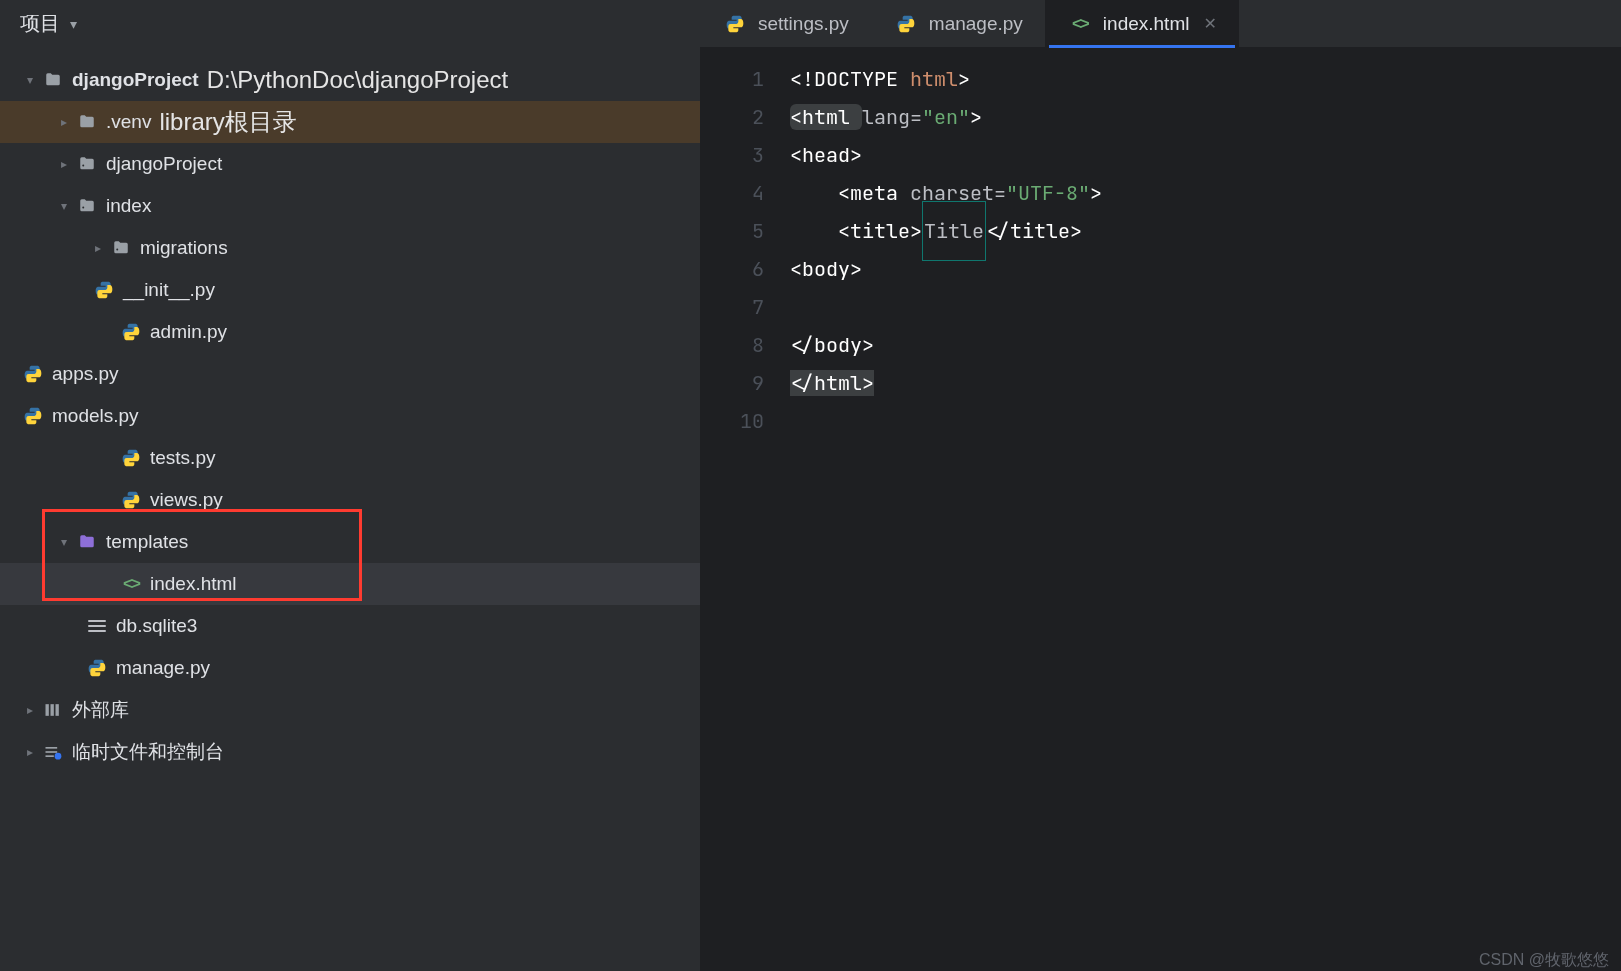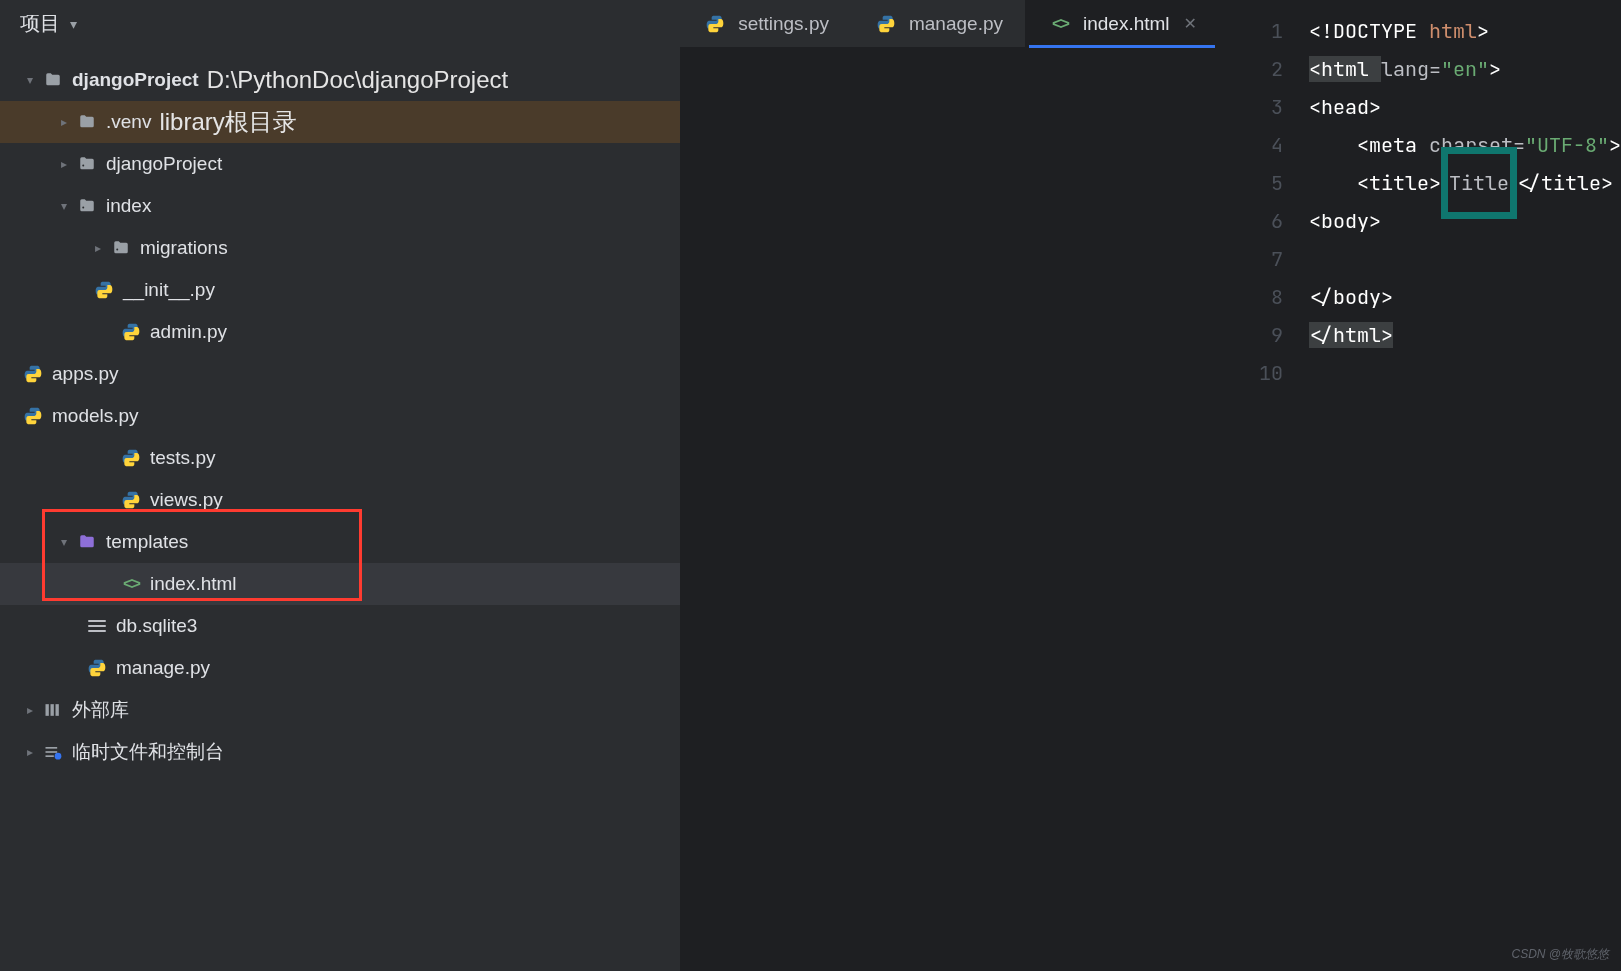--- a/index.html
+++ b/index.html
@@ -70,21 +70,21 @@
   pointer-events: none;
   left: 42px;
   top: 530px;
   width: 320px;
   height: 92px;
 }
 .editor-pane {
   flex: 1;
   background: #1e1f22;
   display: flex;
-  flex-direction: row;
+  flex-direction: column;
 }
 .tabs {
   display: flex;
   align-items: center;
   height: 48px;
   background: #2b2d30;
   border-bottom: 1px solid #1e1f22;
 }
 .tab {
   display: flex;
@@ -132,28 +132,27 @@
   padding-left: 10px;
   color: #bcbec4;
   line-height: 38px;
 }
 .code .line { height: 38px; white-space: pre; }
 .t-tag { color: #ffffff; }
 .t-attr { color: #bcbec4; }
 .t-str { color: #6aab73; }
 .t-doctype { color: #cf8e6d; }
 .hl-grey { background: #3c3f41; }
-.sel-box { border: 7px solid #0f766e; padding: 16px 1px; }
+.sel-box { border: 1px solid #0f766e; padding: 16px 1px; }
 .watermark {
   position: absolute;
-  bottom: 8px;
+  bottom: 0;
   right: 12px;
   color: #60646c;
-  font-size: 12px;
-  font-style: italic;
+  font-size: 16px;
 }
 
 
 .py-icon svg { width: 20px; height: 20px; }
 .folder-icon svg { width: 20px; height: 18px; }
 .html-icon { color: #6aab73; font-weight: bold; font-size: 17px; letter-spacing: -2px; }
 .db-icon { display:inline-flex; flex-direction:column; gap:3px;}
 .db-icon span{display:block;width:18px;height:2px;background:#bcbec4;border-radius:1px;}
 .lib-icon svg{width:20px;height:20px;}
 .clock-icon svg{width:20px;height:20px;}
@@ -377,21 +376,21 @@
         <div>4</div>
         <div>5</div>
         <div>6</div>
         <div>7</div>
         <div>8</div>
         <div>9</div>
         <div>10</div>
     </div>
     <div class="code">
       <div class="line"><span class="t-tag">&lt;!DOCTYPE </span><span class="t-doctype">html</span><span class="t-tag">&gt;</span></div>
-      <div class="line"><span class="t-tag hl-grey" style="padding-right:0;">&lt;html </span><span class="t-attr">lang</span><span>=</span><span class="t-str">"en"</span><span class="t-tag">&gt;</span></div>
+      <div class="line"><span class="t-tag hl-grey" style="padding-right:0;border-radius:6px;">&lt;html </span><span class="t-attr">lang</span><span>=</span><span class="t-str">"en"</span><span class="t-tag">&gt;</span></div>
       <div class="line"><span class="t-tag">&lt;head&gt;</span></div>
       <div class="line"><span class="t-tag">    &lt;meta </span><span class="t-attr">charset</span><span>=</span><span class="t-str">"UTF-8"</span><span class="t-tag">&gt;</span></div>
       <div class="line"><span class="t-tag">    &lt;title&gt;</span><span class="sel-box">Title</span><span class="t-tag">&lt;/title&gt;</span></div>
       <div class="line"><span class="t-tag">&lt;body&gt;</span></div>
       <div class="line"><span></span></div>
       <div class="line"><span class="t-tag">&lt;/body&gt;</span></div>
       <div class="line"><span class="t-tag hl-grey">&lt;/html&gt;</span></div>
     </div>
   </div>
 </div>

